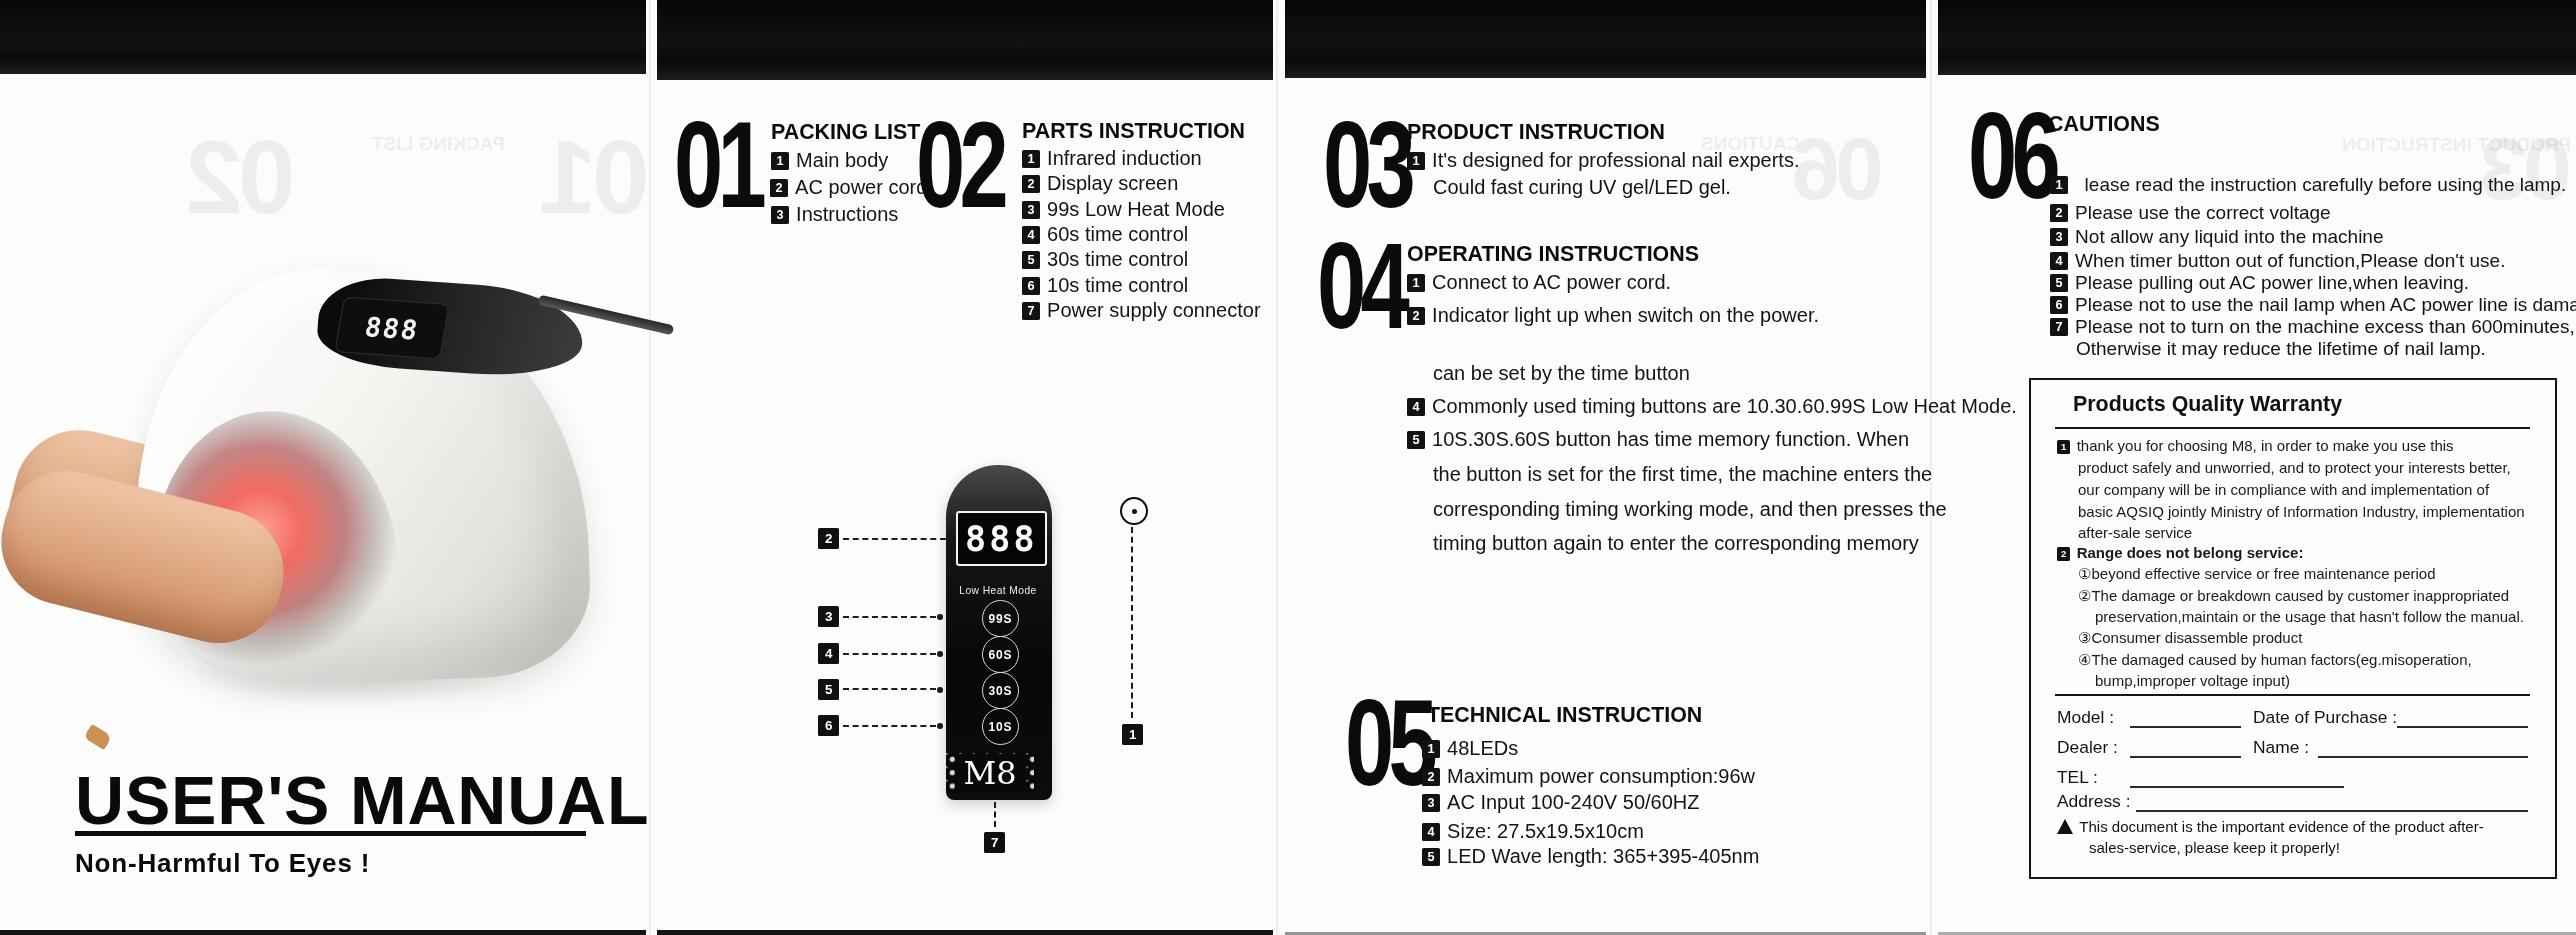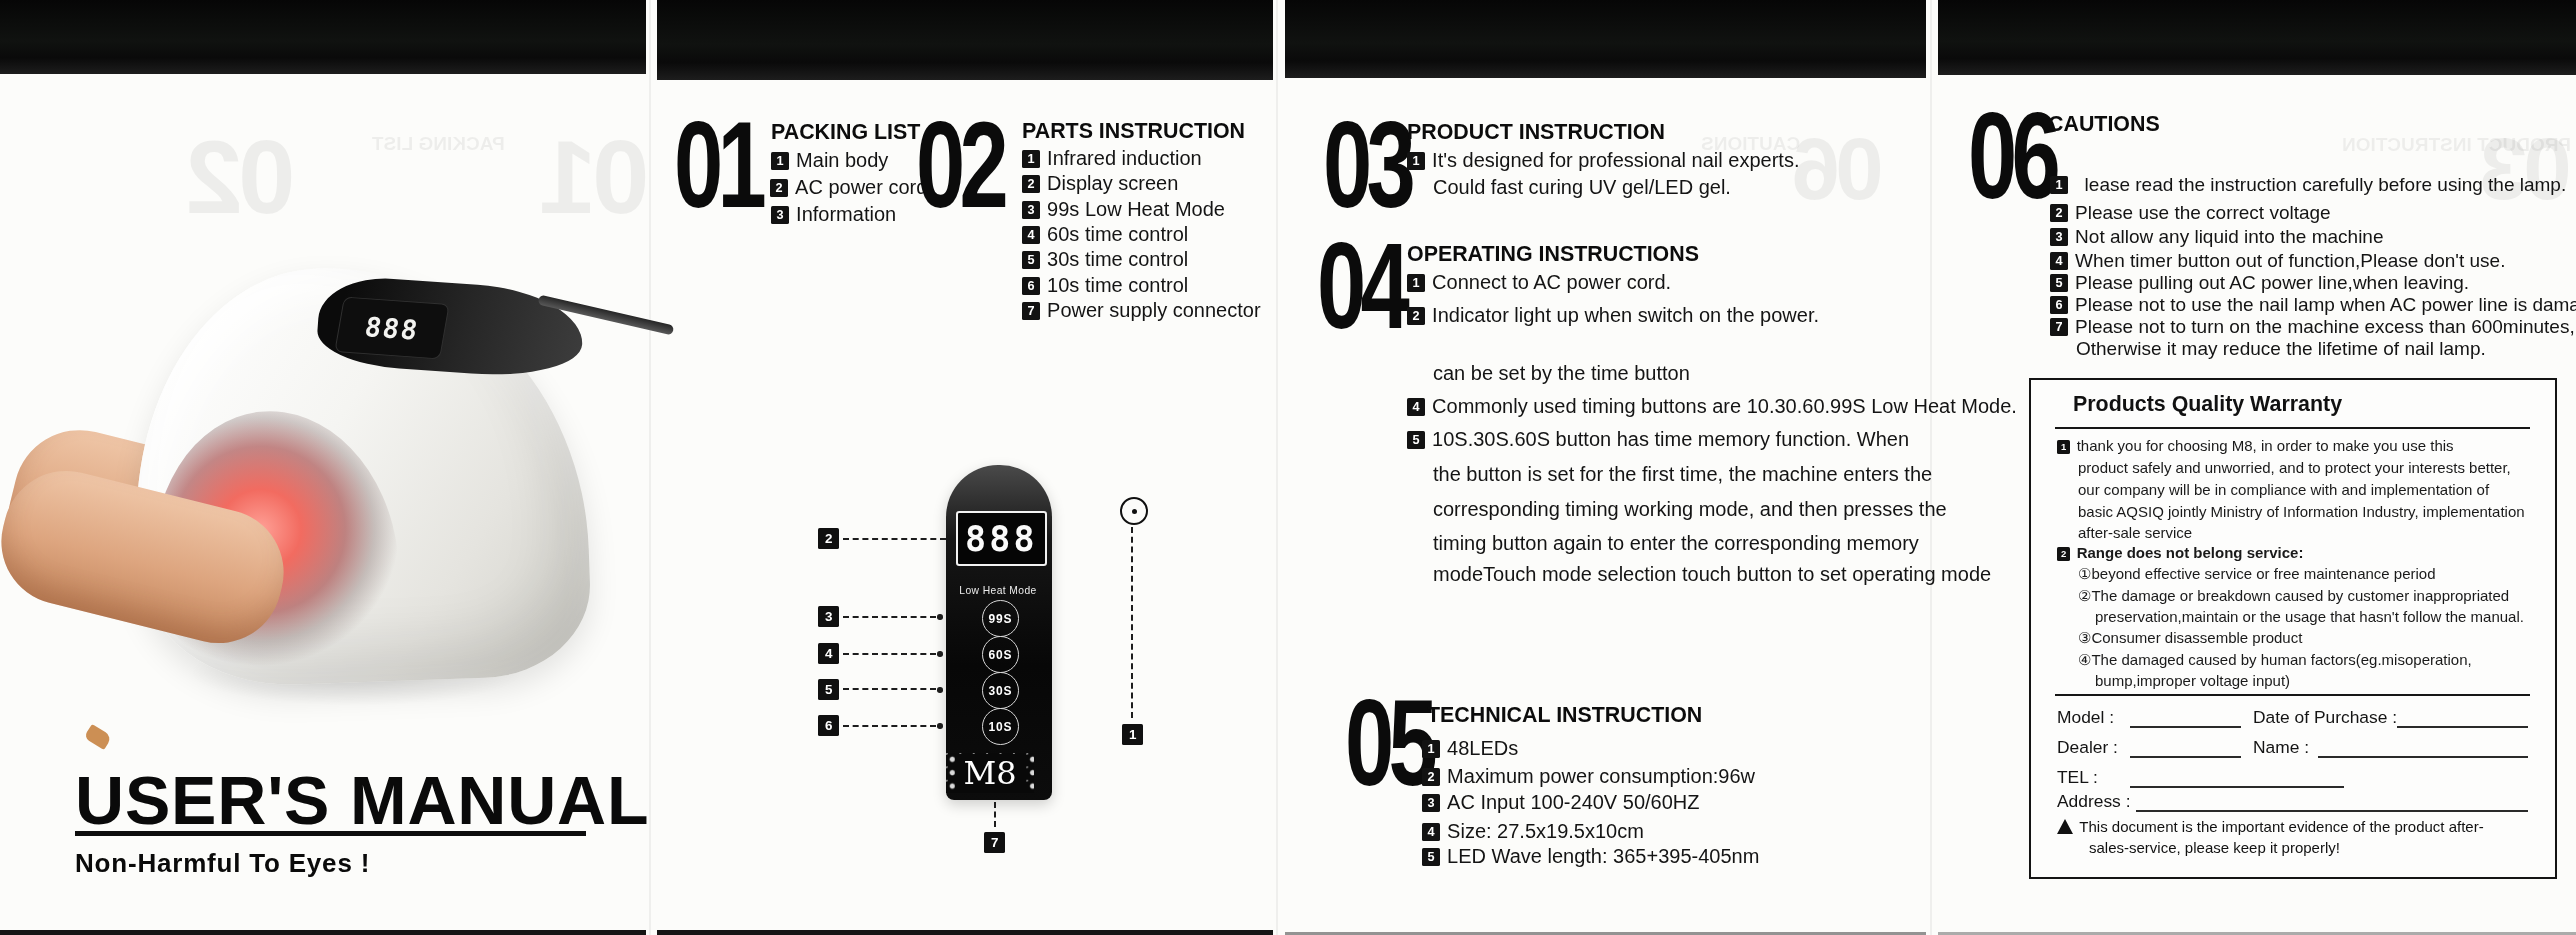--- a/index.html
+++ b/index.html
@@ -131,21 +131,21 @@
     <div class="nail-tip" style="left:62px;top:476px;width:24px;height:16px;"></div>
   </div>
   <div class="cover-title" style="left:75px;top:761px;">USER'S MANUAL</div>
   <div class="cover-underline" style="left:75px;top:831px;width:511px;"></div>
   <div class="cover-tagline" style="left:75px;top:848px;">Non-Harmful To Eyes !</div>
 
   <div class="bignum" style="left:674px;top:120px;">01</div>
   <div class="sec-title" style="left:771px;top:120px;">PACKING LIST</div>
   <div class="item" style="left:771px;top:149px;"><span class="badge">1</span><span>Main body</span></div>
   <div class="item" style="left:770px;top:176px;"><span class="badge">2</span><span>AC power cord</span></div>
-  <div class="item" style="left:771px;top:203px;"><span class="badge">3</span><span>Information</span></div>
+  <div class="item" style="left:771px;top:203px;"><span class="badge">3</span><span>Instructions</span></div>
 
   <div class="bignum" style="left:916px;top:120px;">02</div>
   <div class="sec-title" style="left:1022px;top:119px;">PARTS INSTRUCTION</div>
   <div class="item" style="left:1022px;top:147px;"><span class="badge">1</span><span>Infrared induction</span></div>
   <div class="item" style="left:1022px;top:172px;"><span class="badge">2</span><span>Display screen</span></div>
   <div class="item" style="left:1022px;top:198px;"><span class="badge">3</span><span>99s Low Heat Mode</span></div>
   <div class="item" style="left:1022px;top:223px;"><span class="badge">4</span><span>60s time control</span></div>
   <div class="item" style="left:1022px;top:248px;"><span class="badge">5</span><span>30s time control</span></div>
   <div class="item" style="left:1022px;top:274px;"><span class="badge">6</span><span>10s time control</span></div>
   <div class="item" style="left:1022px;top:299px;"><span class="badge">7</span><span>Power supply connector</span></div>
@@ -201,21 +201,20 @@
   <div class="bignum" style="left:1317px;top:241px;">04</div>
   <div class="sec-title" style="left:1407px;top:242px;">OPERATING INSTRUCTIONS</div>
   <div class="item" style="left:1407px;top:271px;"><span class="badge">1</span><span>Connect to AC power cord.</span></div>
   <div class="item" style="left:1407px;top:304px;"><span class="badge">2</span><span>Indicator light up when switch on the power.</span></div>
   <div class="item" style="left:1407px;top:362px;"><span class="cont">can be set by the time button</span></div>
   <div class="item" style="left:1407px;top:395px;"><span class="badge">4</span><span>Commonly used timing buttons are 10.30.60.99S Low Heat Mode.</span></div>
   <div class="item" style="left:1407px;top:428px;"><span class="badge">5</span><span>10S.30S.60S button has time memory function. When</span></div>
   <div class="item" style="left:1407px;top:463px;"><span class="cont">the button is set for the first time, the machine enters the</span></div>
   <div class="item" style="left:1407px;top:498px;"><span class="cont">corresponding timing working mode, and then presses the</span></div>
   <div class="item" style="left:1407px;top:532px;text-align:center;"><span class="cont">timing button again to enter the corresponding memory</span></div>
-  <div class="item" style="left:1407px;top:563px;"><span class="cont">modeTouch mode selection touch button to set operating mode</span></div>
 
   <div class="bignum" style="left:1345px;top:698px;">05</div>
   <div class="sec-title" style="left:1427px;top:703px;">TECHNICAL INSTRUCTION</div>
   <div class="item" style="left:1422px;top:737px;"><span class="badge">1</span><span>48LEDs</span></div>
   <div class="item" style="left:1422px;top:765px;"><span class="badge">2</span><span>Maximum power consumption:96w</span></div>
   <div class="item" style="left:1422px;top:791px;"><span class="badge">3</span><span>AC Input 100-240V  50/60HZ</span></div>
   <div class="item" style="left:1422px;top:820px;"><span class="badge">4</span><span>Size: 27.5x19.5x10cm</span></div>
   <div class="item" style="left:1422px;top:845px;"><span class="badge">5</span><span>LED Wave length: 365+395-405nm</span></div>
 
   <div class="bignum" style="left:1968px;top:111px;">06</div>

